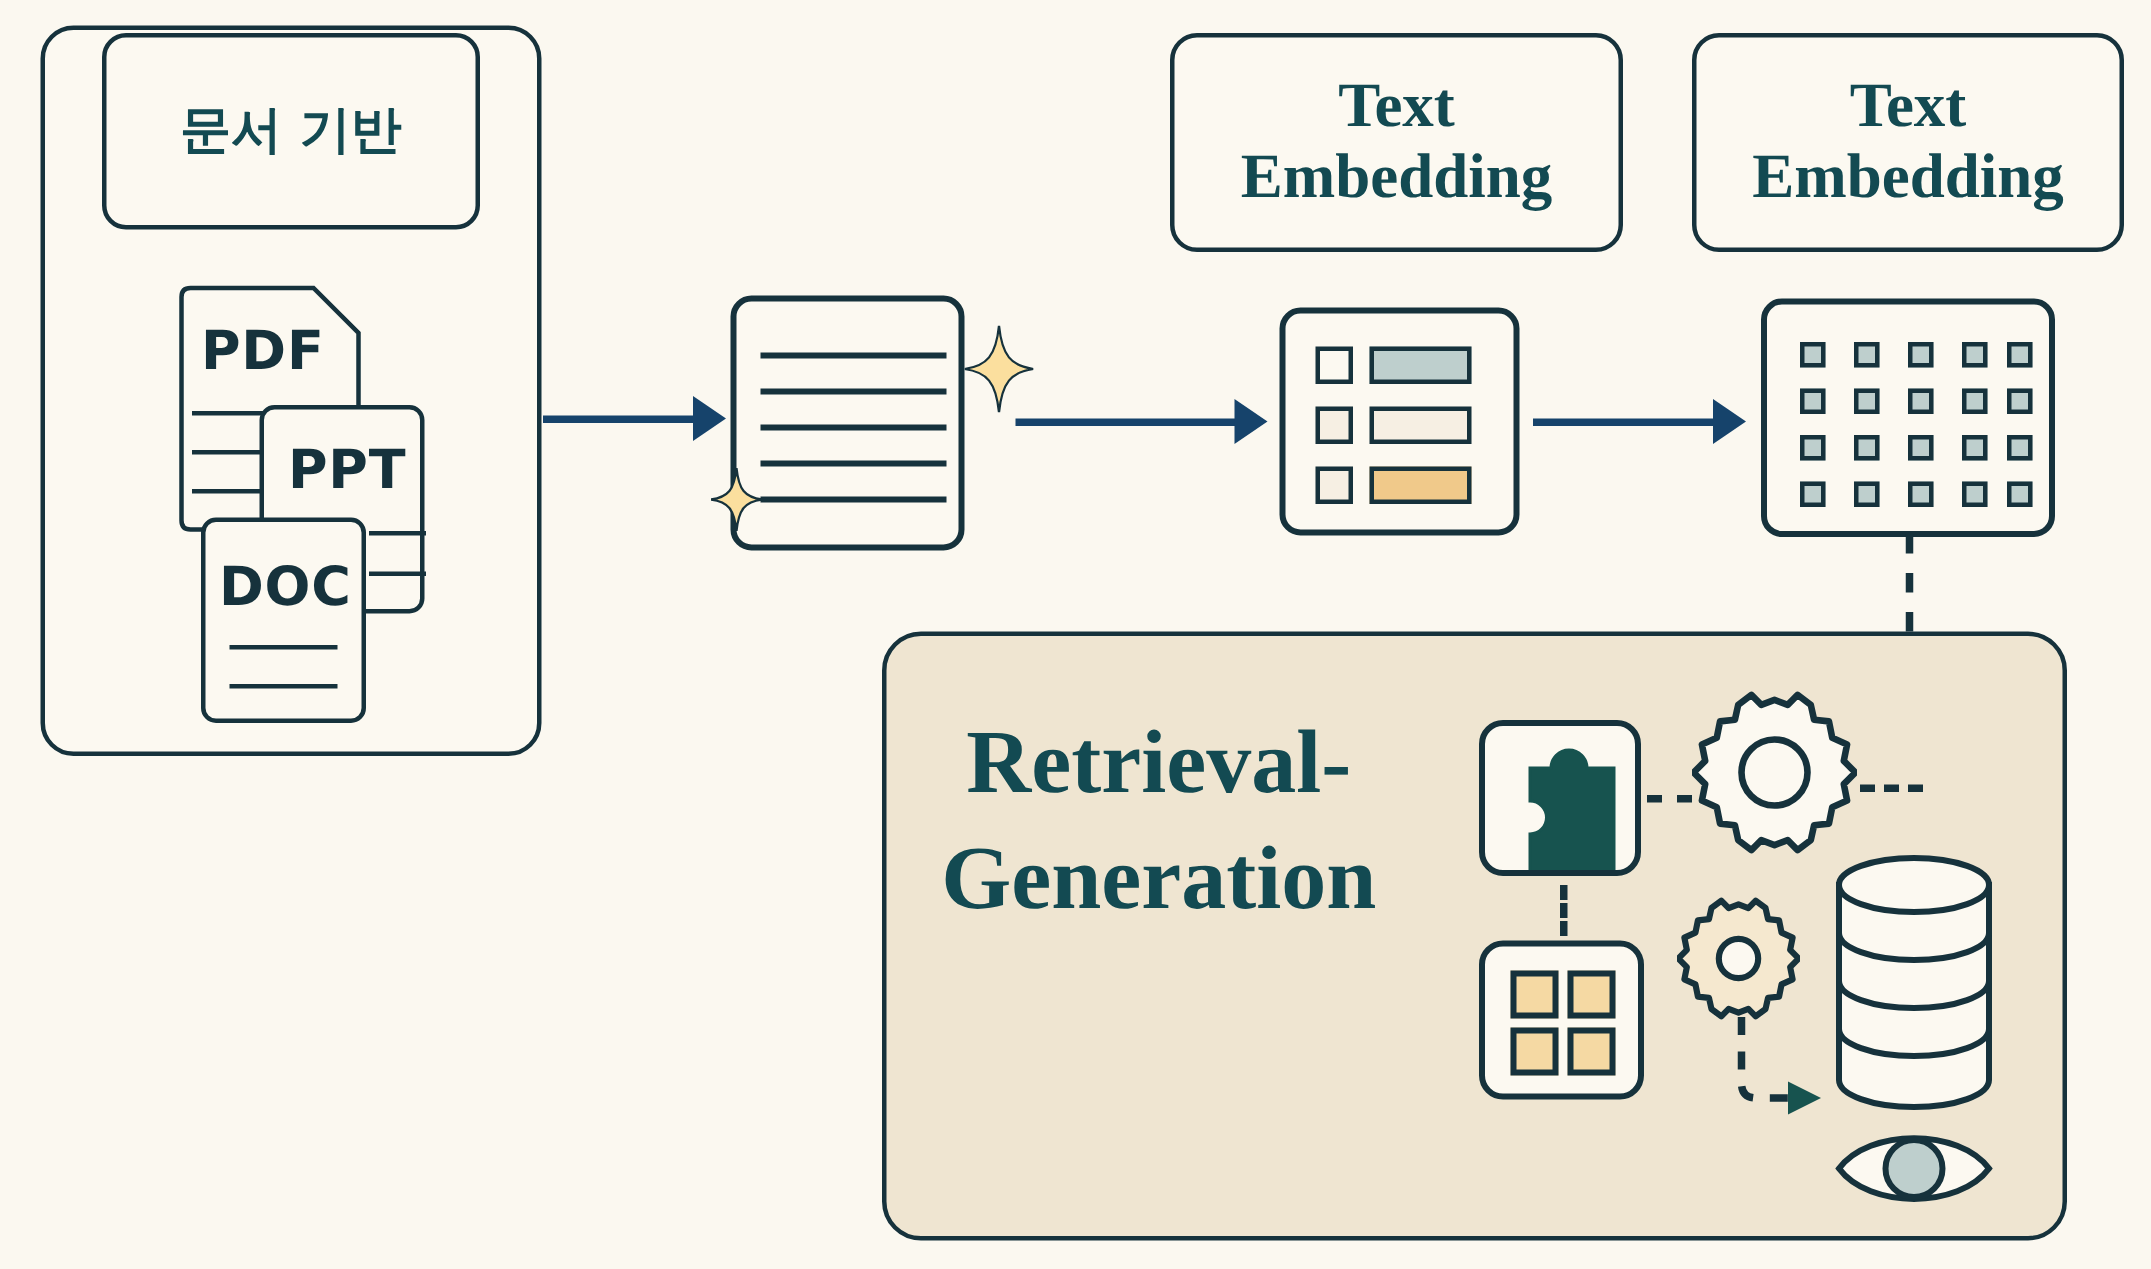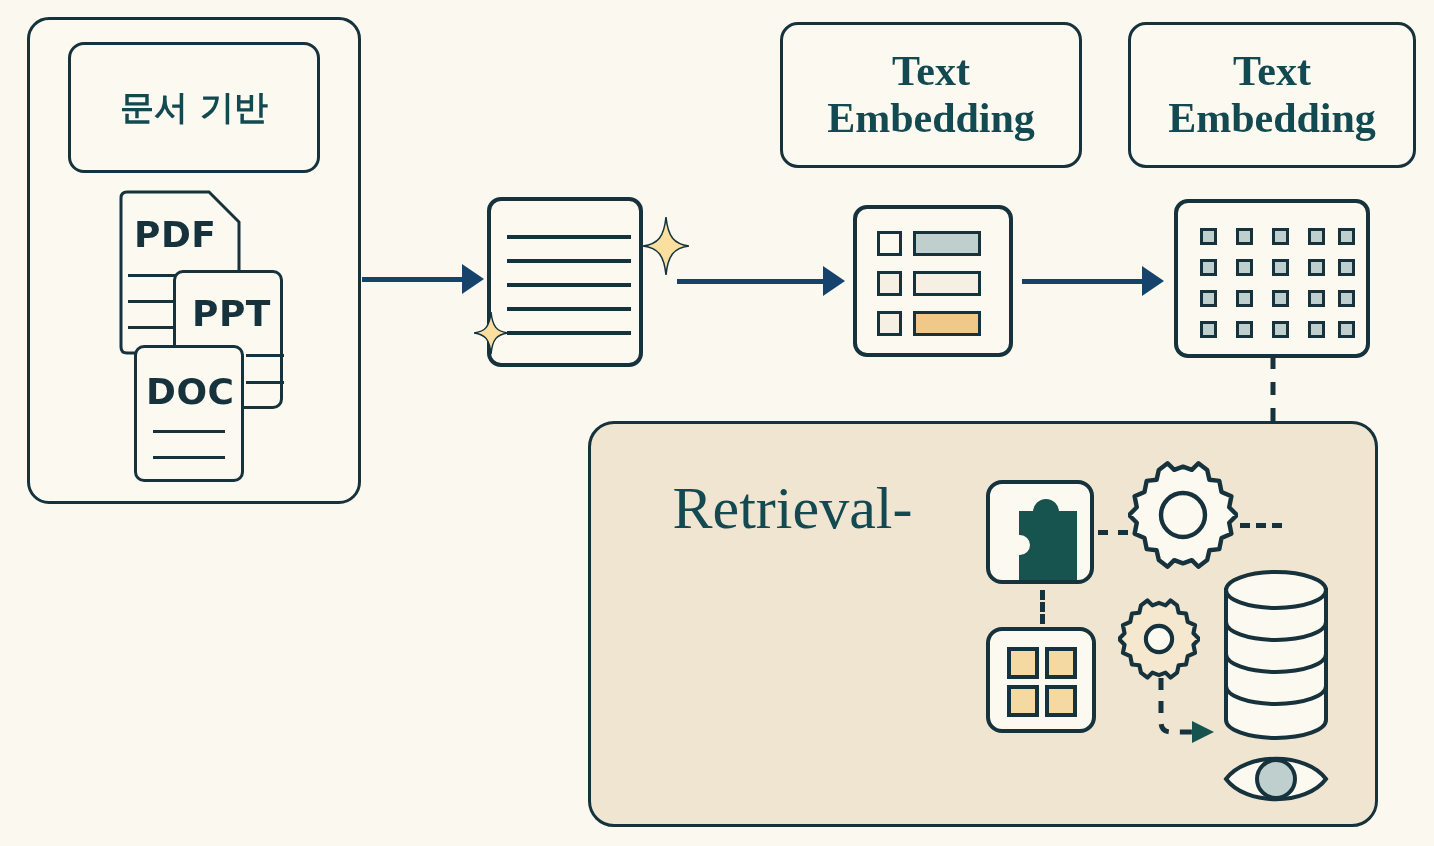--- a/index.html
+++ b/index.html
@@ -28,21 +28,20 @@
     align-items: center;
     justify-content: center;
     text-align: center;
     color: #134A52;
     line-height: 1.12;
   }
   .label-box.serif { font-family: "Liberation Serif", "DejaVu Serif", serif; font-weight: 700; }
   .label-box.korean {
     font-family: "DejaVu Sans", "Liberation Sans", sans-serif;
     font-weight: 700;
-    margin-top: 20px;
   }
 
   
   #source-container {
     position: absolute;
     left: 27px; top: 17px;
     width: 334px; height: 487px;
     box-sizing: border-box;
     border: 3px solid #16323C;
     border-radius: 22px;
@@ -160,25 +159,25 @@
     position: absolute;
     left: 588px; top: 421px;
     width: 790px; height: 406px;
     box-sizing: border-box;
     border: 3px solid #16323C;
     border-radius: 26px;
     background: #EFE5D1;
   }
   #rag-title {
     position: absolute;
-    left: 620px; top: 470px;
+    left: 600px; top: 470px;
     width: 345px;
     text-align: center;
     font-family: "Liberation Serif", "DejaVu Serif", serif;
-    font-weight: 400;
+    font-weight: 700;
     font-size: 60px;
     line-height: 1.28;
     color: #134A52;
   }
 
   .icon-card {
     position: absolute;
     box-sizing: border-box;
     border: 4px solid #16323C;
     border-radius: 16px;
@@ -318,20 +317,21 @@
   <div class="abs" style="left:1230px; top:356px;">
     <svg width="70" height="190" viewBox="0 0 70 190">
       <path d="M43 0 V150 Q43 170 23 170 H0" fill="none" stroke="#16323C" stroke-width="5" stroke-dasharray="13 13"></path>
     </svg>
   </div>
 
   <div id="rag-panel"></div>
 
   <div id="rag-title">
     <div>Retrieval-</div>
+    <div>Generation</div>
   </div>
 
   <div class="icon-card" style="left:986px; top:480px; width:108px; height:104px;">
     <svg width="104" height="100" viewBox="0 0 104 100" style="display:block;">
       <path d="M30 28 H44 A12 12 0 1 1 68 28 H86 V100 H30 V72 A11 11 0 1 0 30 50 Z" fill="#17534F" stroke="#17534F" stroke-width="2"></path>
     </svg>
   </div>
 
   <div class="dash-h" style="left:1098px; top:530px; width:30px;"></div>
 

